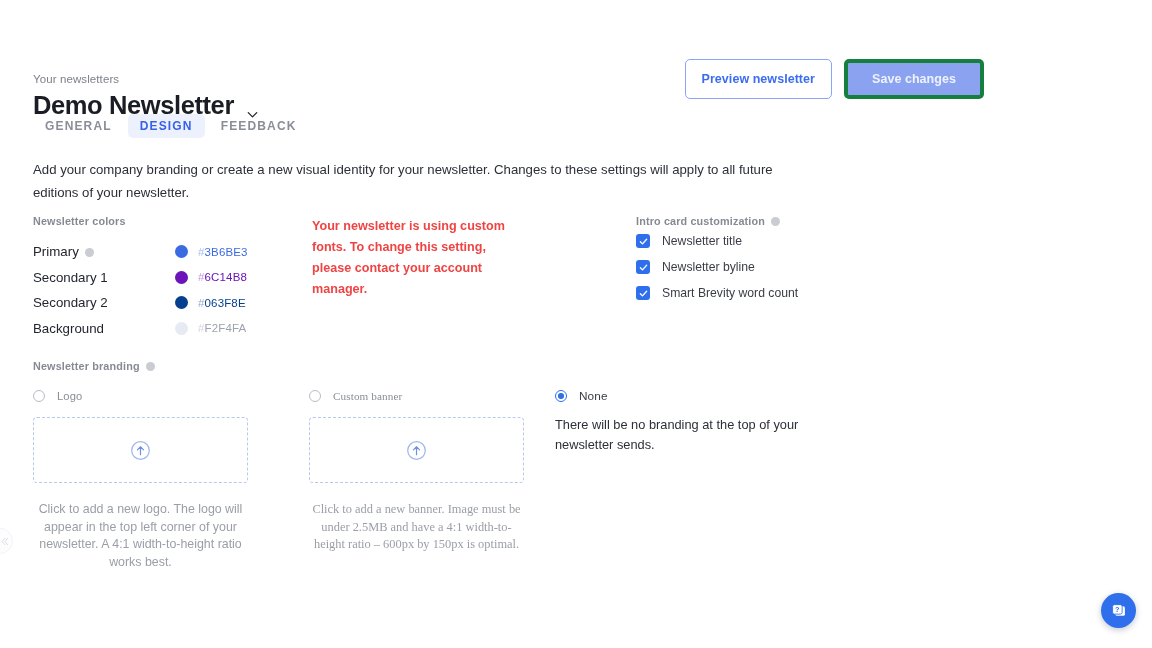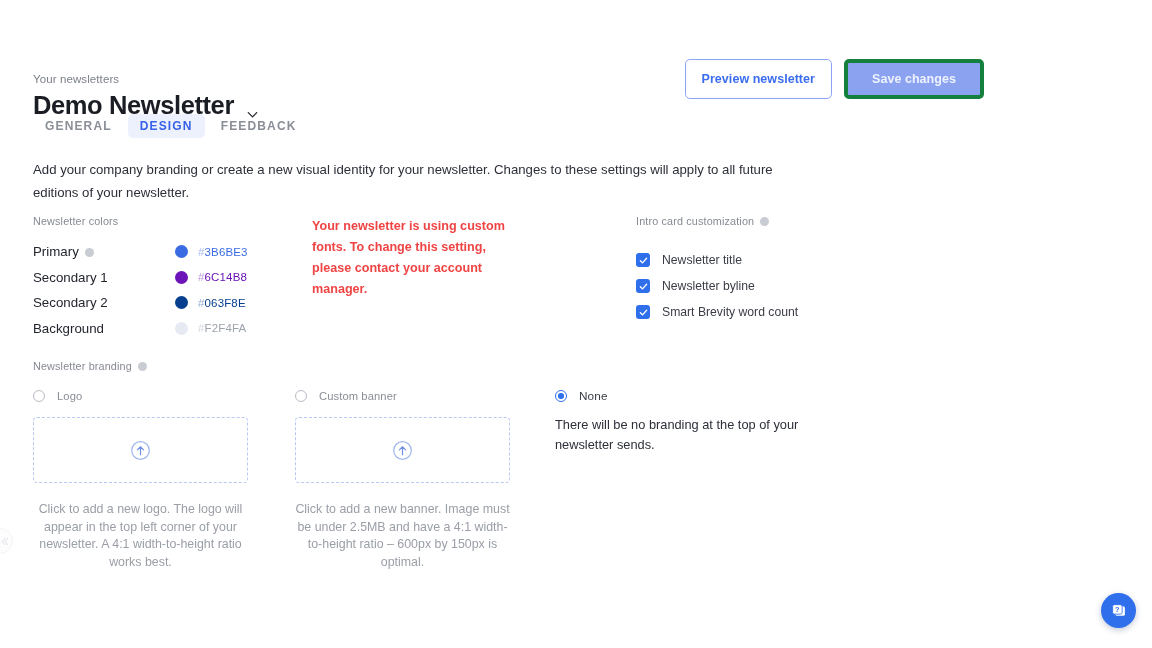--- a/index.html
+++ b/index.html
@@ -48,21 +48,21 @@
 
   
   .intro {
     position: absolute; left: 33px; top: 158px; width: 745px;
     font-size: 13.2px; line-height: 23px; color: #2c2f38;
   }
 
   
   .col-label {
     font-size: 10.8px; color: #868a93; letter-spacing: .15px;
-    display: flex; align-items: center; gap: 6px;
+    display: flex; align-items: center; gap: 6px; font-weight: bold;
   }
   .info-dot {
     width: 9px; height: 9px; border-radius: 50%;
     background: #c9ccd3; display: inline-block;
     position: relative; top: .5px;
   }
 
   
   .colors { position: absolute; left: 33px; top: 215px; width: 250px; }
   .color-rows { margin-top: 12px; }
@@ -76,36 +76,36 @@
   .hash { opacity: .45; }
 
   
   .fonts-note {
     position: absolute; left: 312px; top: 216px; width: 215px;
     font-size: 12.6px; font-weight: 700; line-height: 21px; color: #ef4444;
   }
 
   
   .intro-card { position: absolute; left: 636px; top: 215px; width: 260px; }
-  .check-list { margin-top: 20px; }
+  .check-list { margin-top: 1px; }
   .check-item { display: flex; align-items: center; gap: 12px; height: 26px; }
   .check-item + .check-item { margin-top: 0px; }
   .cbox {
     width: 14px; height: 14px; border-radius: 3px; background: #2f6fec;
     flex: none; display: flex; align-items: center; justify-content: center;
   }
   .cbox svg { display: block; }
   .citem-label { font-size: 12.2px; color: #3a3d46; }
 
   
   .branding-label { position: absolute; left: 33px; top: 360px; }
   .brand-cols { position: absolute; left: 33px; top: 386px; width: 1000px; }
   .brand-col { position: absolute; top: 0; }
   .c1 { left: 0; width: 215px; }
-  .c2 { left: 262px; width: 215px; }
+  .c2 { left: 276px; width: 215px; font-family: Liberation Serif, serif; }
   .c3 { left: 522px; width: 260px; }
 
   .radio-row { display: flex; align-items: center; gap: 12px; height: 20px; }
   .radio {
     width: 12px; height: 12px; border-radius: 50%; border: 1.3px solid #b9bcc4;
     background: #fff; flex: none; display: flex; align-items: center; justify-content: center;
   }
   .radio.checked { border-color: #2f6fec; }
   .radio.checked::after {
     content: ""; width: 5.5px; height: 5.5px; border-radius: 50%; background: #2f6fec;

